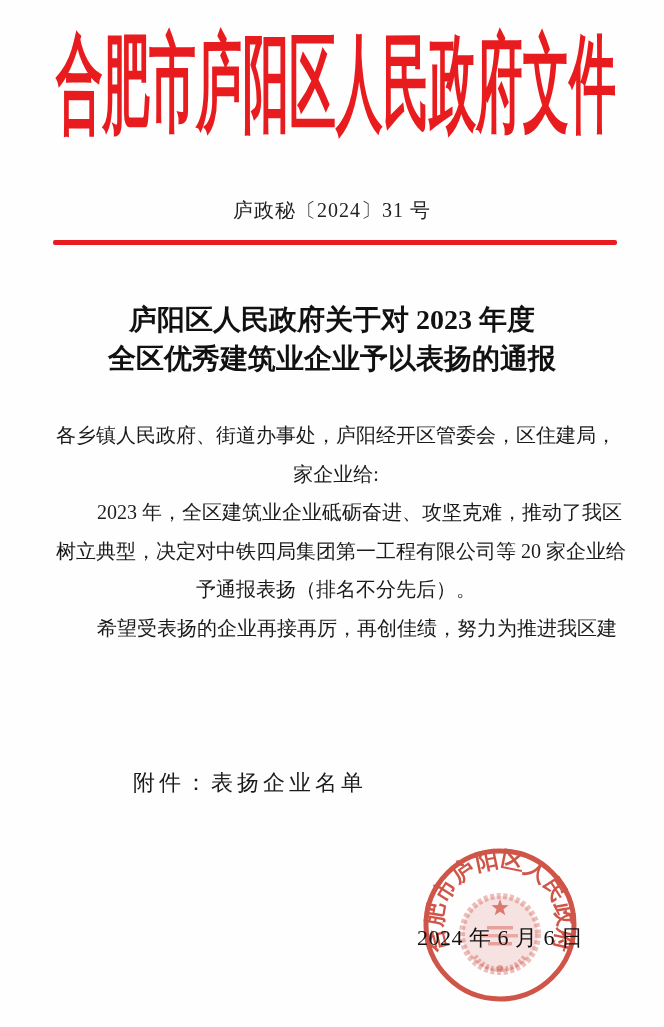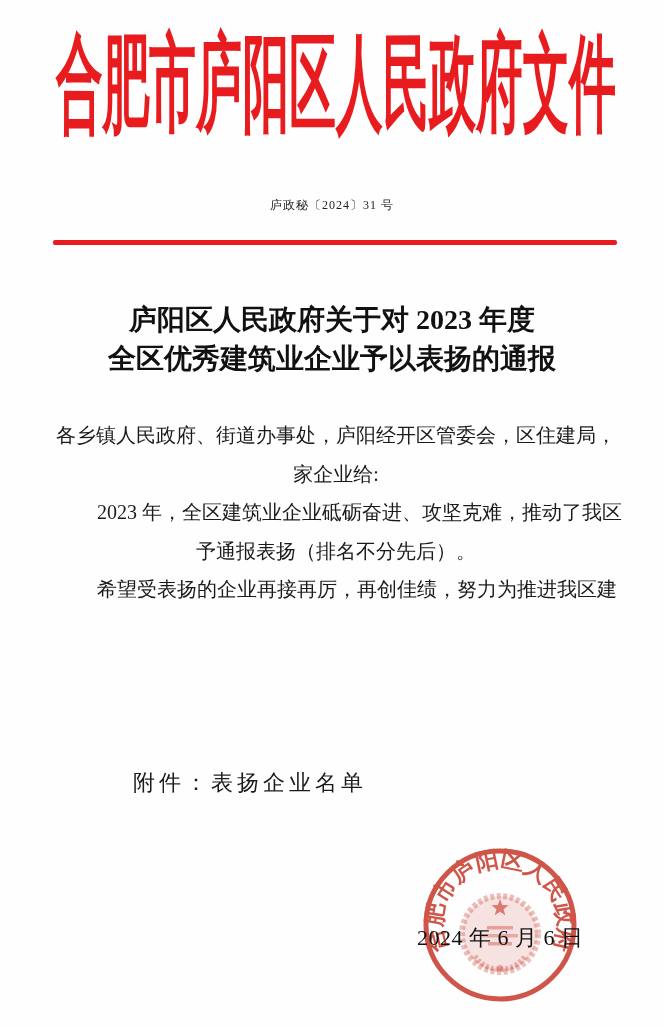--- a/index.html
+++ b/index.html
@@ -20,21 +20,21 @@
     position: absolute;
     top: 0;
     left: 0;
   }
   .doc-number {
     position: absolute;
     top: 197px;
     left: 0;
     width: 664px;
     text-align: center;
-    font-size: 12px;
+    font-size: 20px;
     letter-spacing: 1px;
     color: #222;
   }
   .red-divider {
     position: absolute;
     top: 240px;
     left: 53px;
     width: 564px;
     height: 5px;
     background: #e81c1e;
@@ -109,20 +109,21 @@
 
   <div class="doc-title">
     <div>庐阳区人民政府关于对 2023 年度</div>
     <div>全区优秀建筑业企业予以表扬的通报</div>
   </div>
 
   <div class="body-text">
     <div class="bline">各乡镇人民政府、街道办事处，庐阳经开区管委会，区住建局，</div>
     <div class="bline">家企业给:</div>
     <div class="bline indent">2023 年，全区建筑业企业砥砺奋进、攻坚克难，推动了我区</div>
+    <div class="bline">树立典型，决定对中铁四局集团第一工程有限公司等 20 家企业给</div>
     <div class="bline">予通报表扬（排名不分先后）。</div>
     <div class="bline indent">希望受表扬的企业再接再厉，再创佳绩，努力为推进我区建</div>
   </div>
 
   <div class="attachment-note">附件：表扬企业名单</div>
 
   <div class="seal-wrap">
     <svg width="166" height="166" viewBox="0 0 166 166">
       <g opacity="0.85">
 

